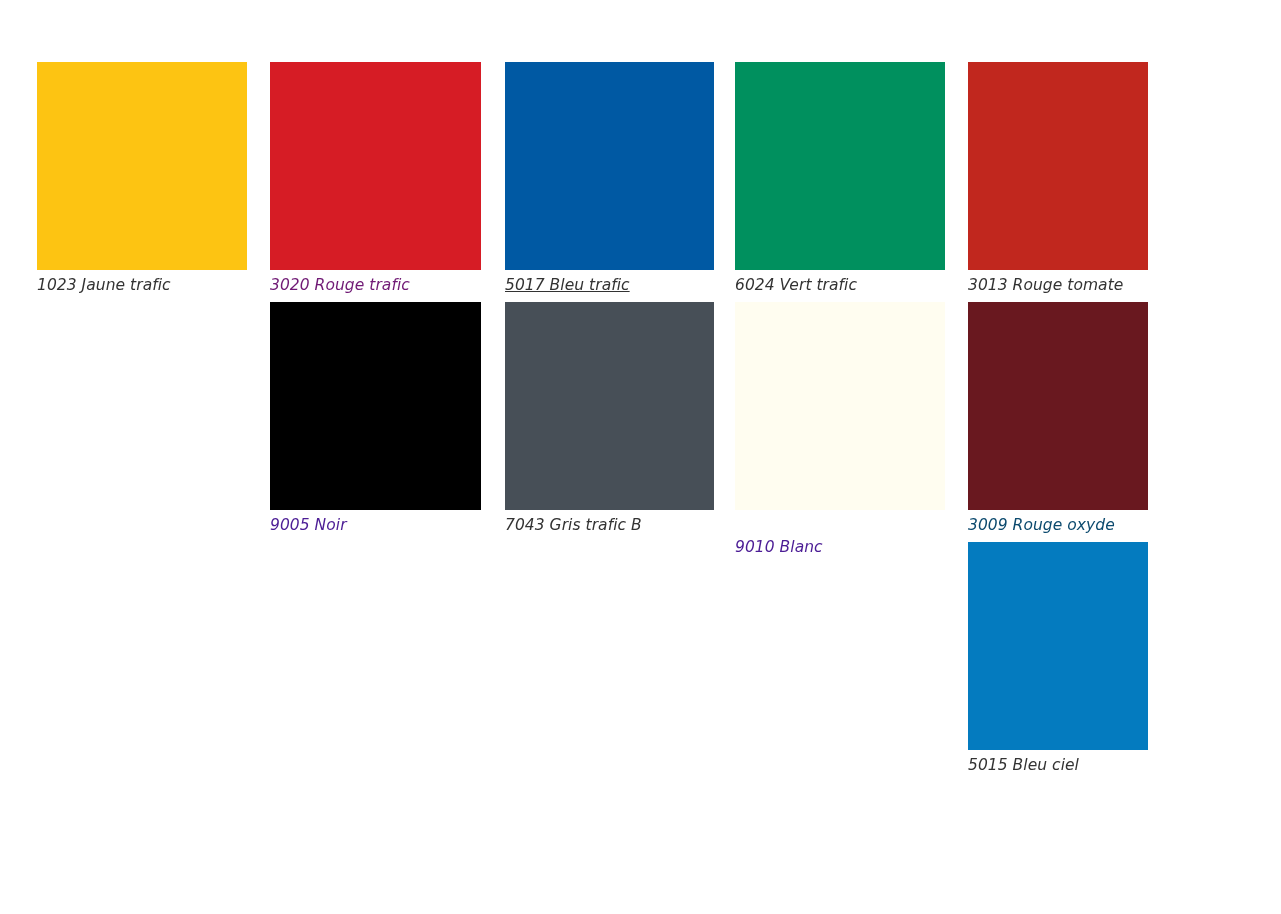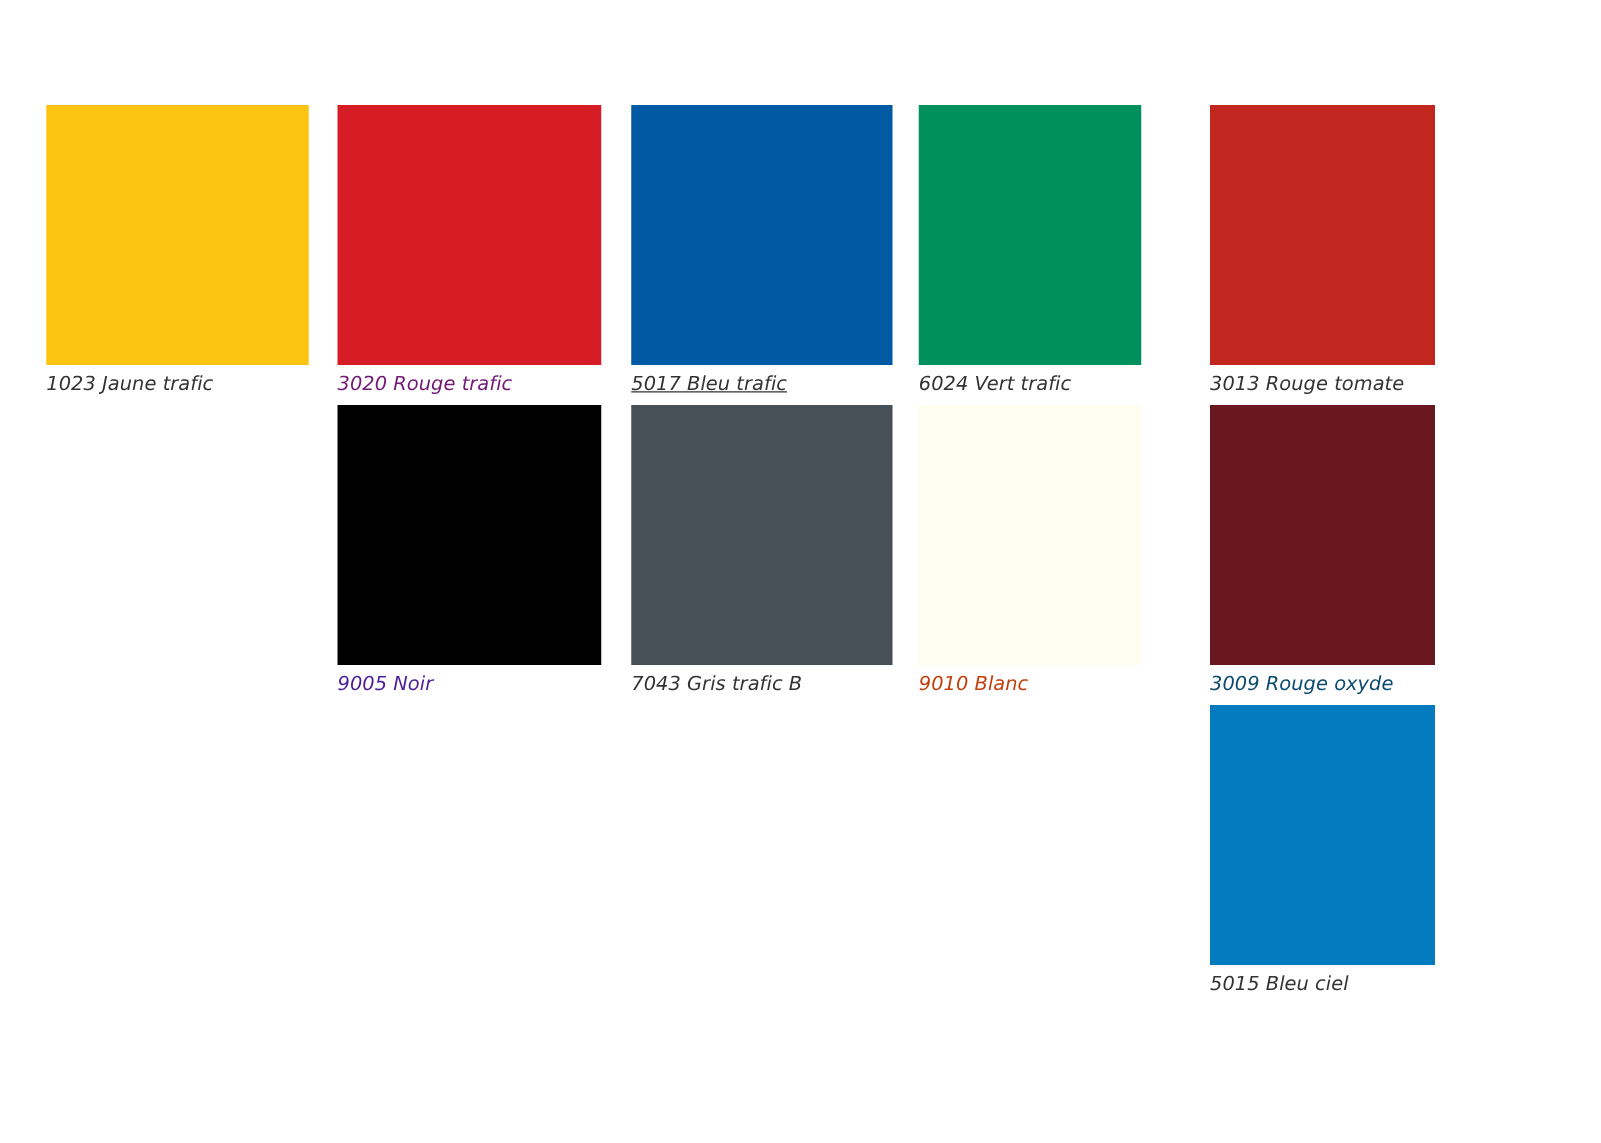--- a/index.html
+++ b/index.html
@@ -14,21 +14,21 @@
     font-family: "DejaVu Sans", "Liberation Sans", sans-serif;
     overflow: hidden;
   }
   #swatch-board {
     position: relative;
     width: 1281px;
     height: 914px;
   }
   .swatch-column {
     position: absolute;
-    top: 84px;
+    top: 62px;
     width: 210px;
   }
   .swatch-cell {
     position: relative;
     margin-bottom: 0;
   }
   .swatch-chip {
     display: block;
     width: 100%;
     height: 208px;
@@ -72,28 +72,28 @@
     <div class="swatch-column" style="left: 505px; width: 209px;">
       <div class="swatch-cell">
         <span class="swatch-chip" style="background: rgb(0, 89, 163);"></span>
         <span class="swatch-label" style="color: rgb(51, 51, 51); text-decoration: underline;">5017 Bleu trafic</span>
       </div>
       <div class="swatch-cell">
         <span class="swatch-chip" style="background: rgb(71, 79, 87);"></span>
         <span class="swatch-label" style="color: rgb(51, 51, 51);">7043 Gris trafic B</span>
       </div>
     </div>
-    <div class="swatch-column" style="left: 735px; width: 178px;">
+    <div class="swatch-column" style="left: 735px; width: 210px;">
       <div class="swatch-cell">
         <span class="swatch-chip" style="background: rgb(0, 144, 94);"></span>
         <span class="swatch-label" style="color: rgb(51, 51, 51);">6024 Vert trafic</span>
       </div>
       <div class="swatch-cell">
         <span class="swatch-chip" style="background: rgb(255, 253, 240);"></span>
-        <span class="swatch-label" style="color: #c2410c;">9010 Blanc</span>
+        <span class="swatch-label" style="color: #4c1d95; margin-top: 22px;">9010 Blanc</span>
       </div>
     </div>
     <div class="swatch-column" style="left: 968px; width: 180px;">
       <div class="swatch-cell">
         <span class="swatch-chip" style="background: rgb(193, 39, 30);"></span>
         <span class="swatch-label" style="color: rgb(51, 51, 51);">3013 Rouge tomate</span>
       </div>
       <div class="swatch-cell">
         <span class="swatch-chip" style="background: rgb(105, 24, 31);"></span>
         <span class="swatch-label" style="color: #0c4a6e;">3009 Rouge oxyde</span>

